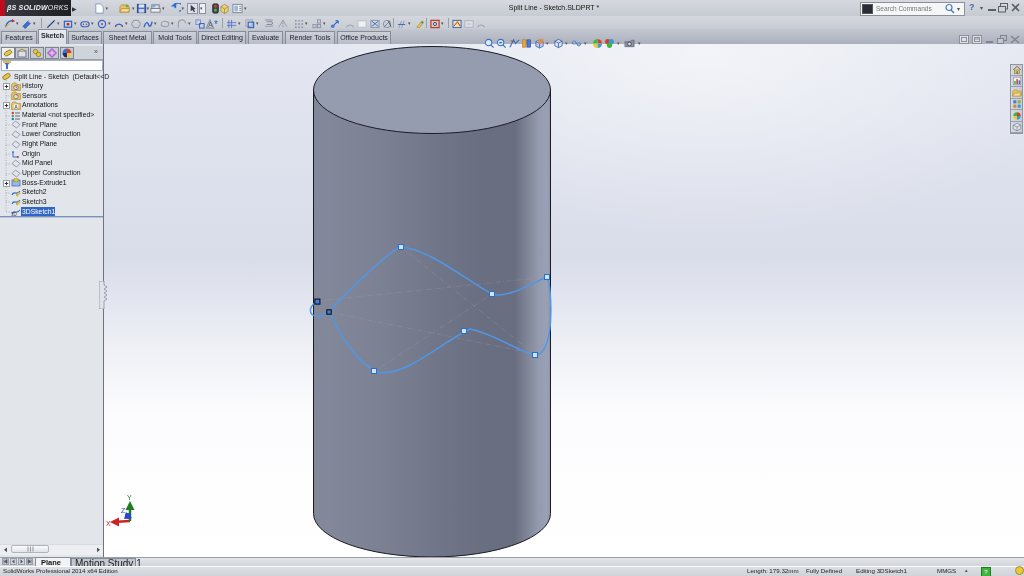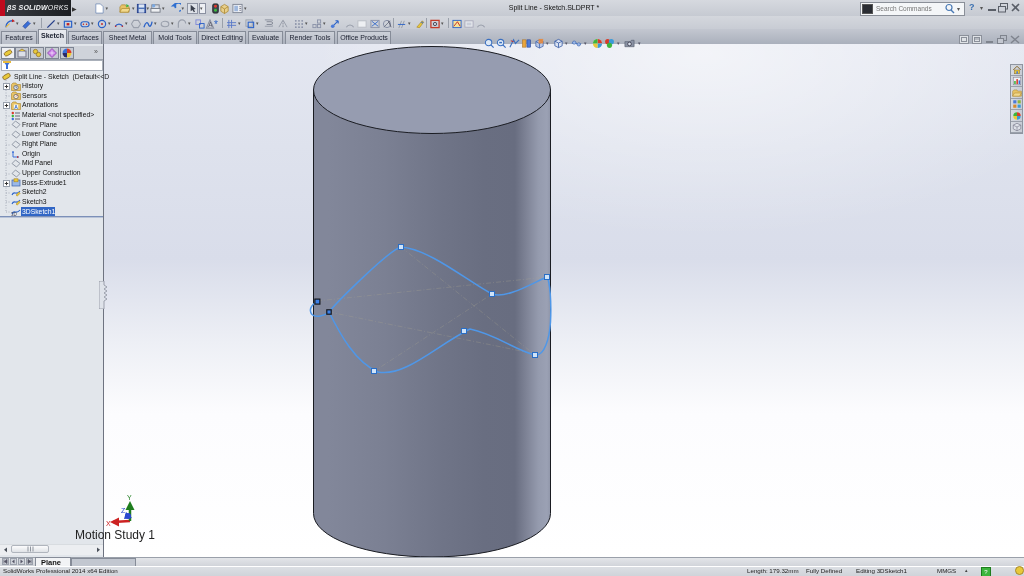--- a/index.html
+++ b/index.html
@@ -652,21 +652,21 @@
       <svg class="abs" style="left:18px;top:558px;" width="7" height="7">
         <path d="M2.5,1.5 L5,3.5 L2.5,5.5 Z" fill="#556"></path>
       </svg>
       <div class="abs" style="left:26px;top:558px;width:7px;height:7px;background:#cfd3da;border:1px solid #9aa0ab;box-sizing:border-box;"></div>
       <svg class="abs" style="left:26px;top:558px;" width="7" height="7">
         <path d="M5,1.5 V5.5 M2,1.5 L4.5,3.5 L2,5.5 Z" stroke="#556" fill="#556" stroke-width="0.8"></path>
       </svg>
       <div class="abs" style="left:35px;top:557px;width:36px;height:9px;background:#f2f3f5;border:1px solid #868c98;border-bottom:none;box-sizing:border-box;"></div>
       <div class="txt" style="left:41px;top:557.5px;font-size:7.5px;font-weight:bold;color:#111;">Plane</div>
       <div class="abs" style="left:71px;top:558px;width:65px;height:8px;background:#c2c7d0;border:1px solid #868c98;border-bottom:none;box-sizing:border-box;"></div>
-      <div class="txt" style="left:75px;top:528px;font-size:12px;color:#222;">Motion Study 1</div>
+      <div class="txt" style="left:75px;top:558px;font-size:10px;color:#222;">Motion Study 1</div>
     </div>
 
   <div class="abs" style="left:0;top:566px;width:1024px;height:10px;background:linear-gradient(#dcdfe4,#ced2d8);border-top:1px solid #fff;"></div>
   <div class="txt" style="left:3px;top:567px;font-size:6.2px;color:#222;">SolidWorks Professional 2014 x64 Edition</div>
   <div class="txt" style="left:747px;top:567px;font-size:6.2px;color:#222;">Length: 179.32mm</div>
   <div class="txt" style="left:806px;top:567px;font-size:6.2px;color:#222;">Fully Defined</div>
   <div class="txt" style="left:856px;top:567px;font-size:6.2px;color:#222;">Editing 3DSketch1</div>
   <div class="txt" style="left:937px;top:567px;font-size:6.2px;color:#222;">MMGS</div>
   <div class="txt" style="left:965px;top:567px;font-size:5px;color:#444;">▴</div>
   <div class="abs" style="left:981px;top:567px;width:8px;height:8px;background:#3db53d;border:1px solid #1e7d1e;color:#fff;font-size:6px;text-align:center;line-height:8px;">?</div>

